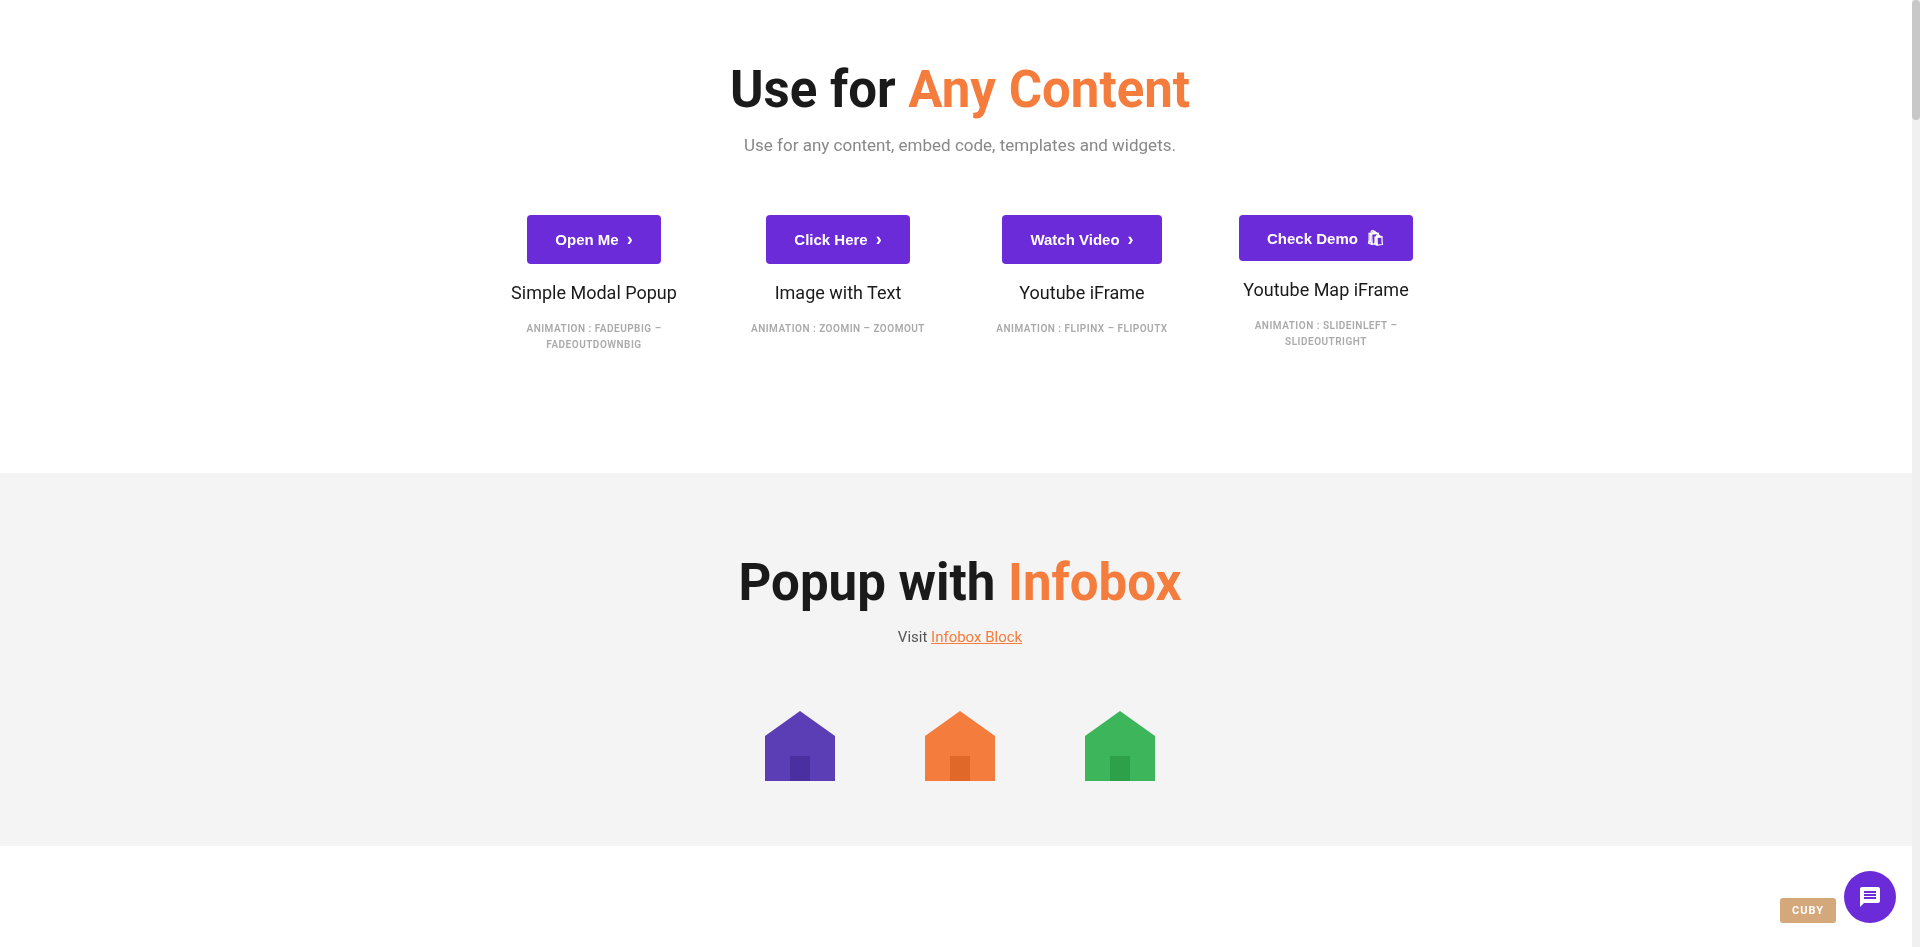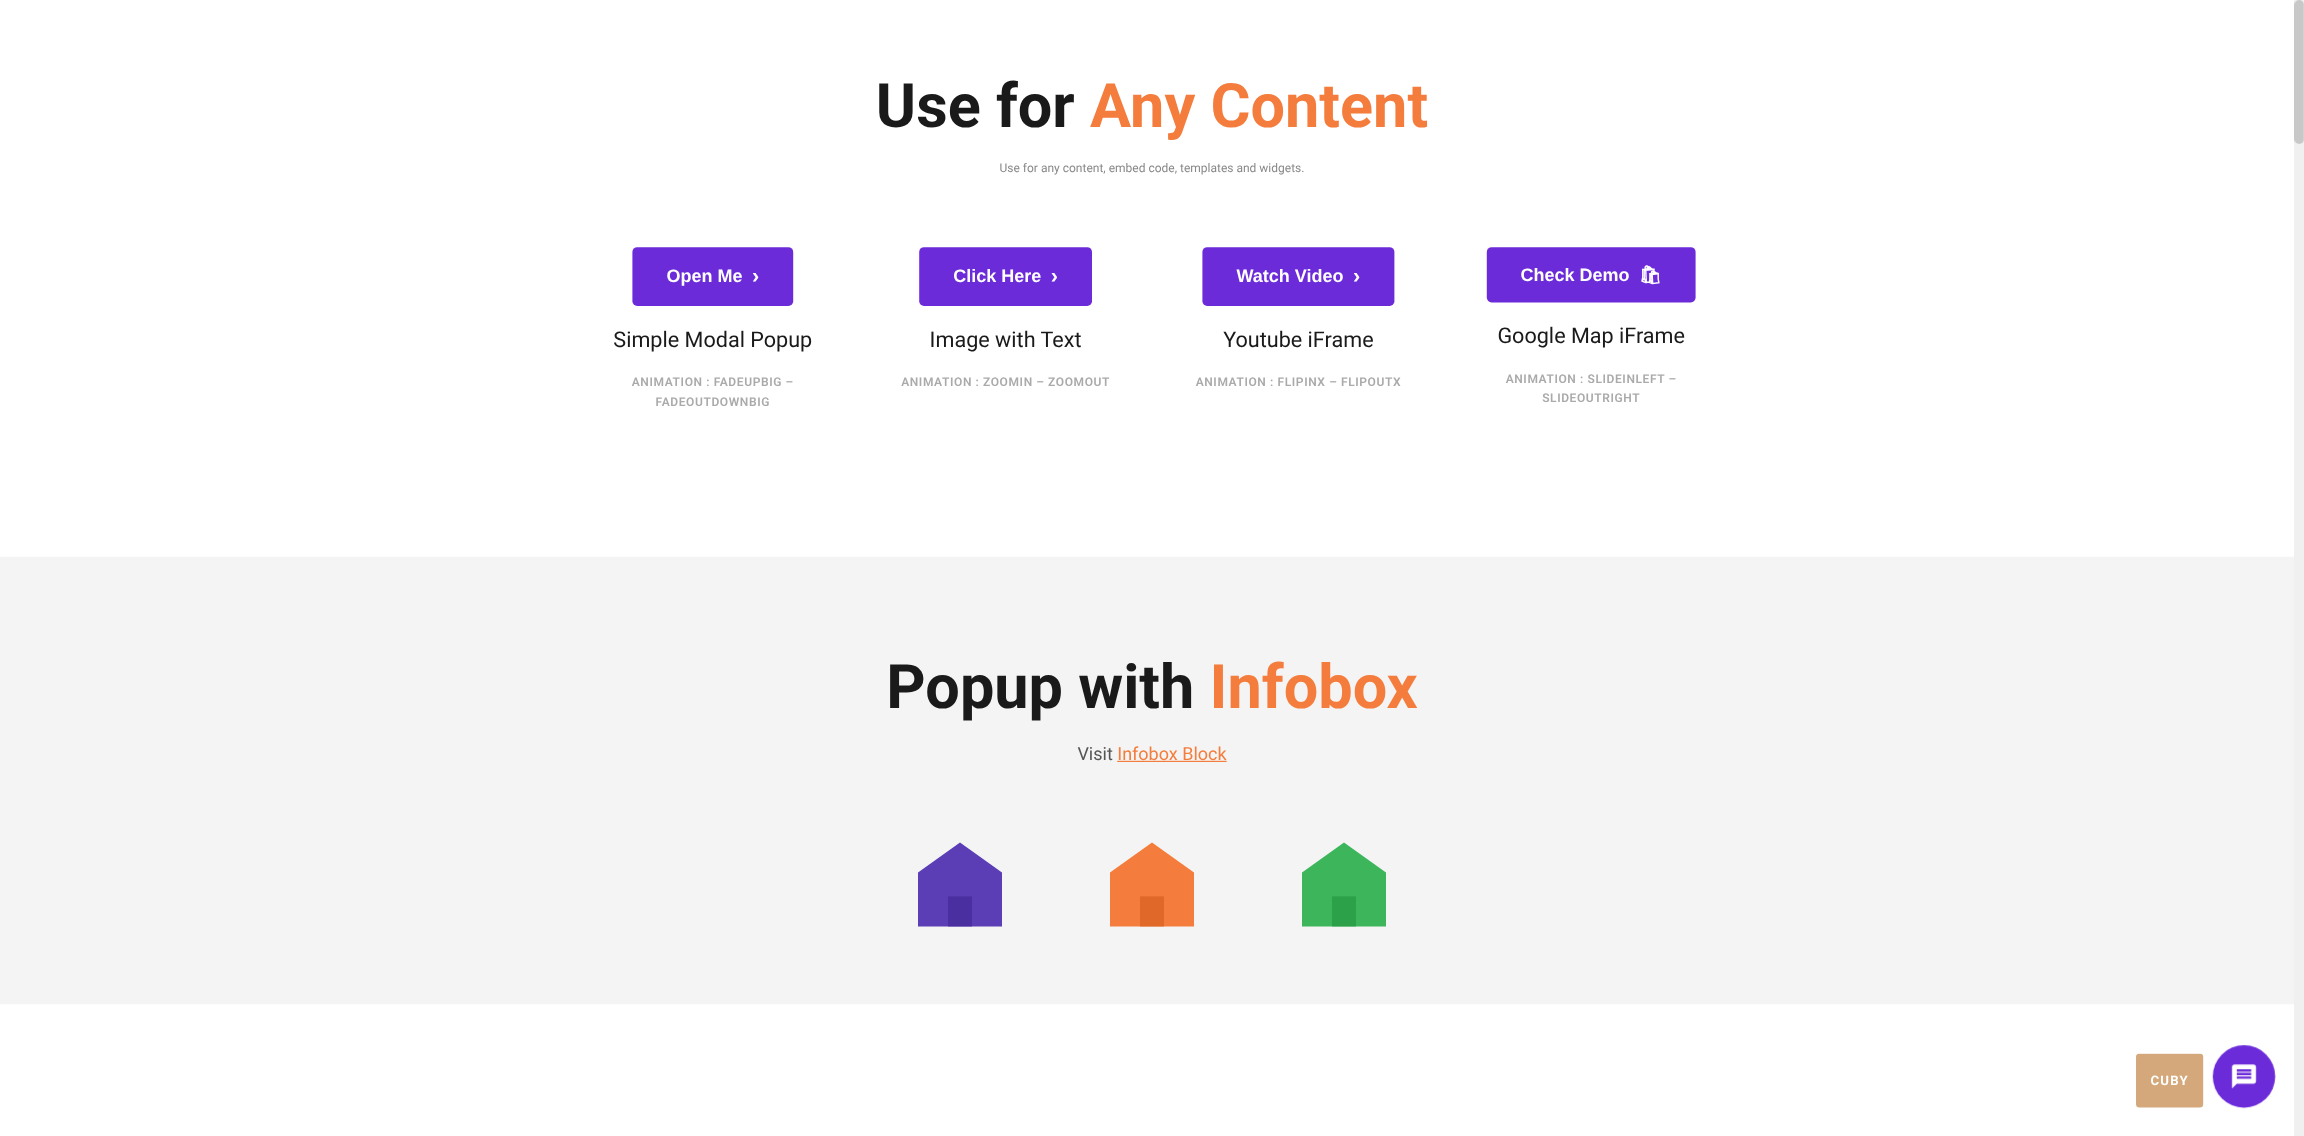--- a/index.html
+++ b/index.html
@@ -34,21 +34,21 @@
       font-weight: 700;
       color: #1a1a1a;
       margin-bottom: 16px;
     }
 
     .section-title .highlight {
       color: #f47c3c;
     }
 
     .section-subtitle {
-      font-size: 10px;
+      font-size: 17px;
       color: #888;
       margin-bottom: 60px;
     }
 
     .cards-grid {
       display: flex;
       justify-content: center;
       gap: 24px;
       flex-wrap: wrap;
       max-width: 1200px;
@@ -164,21 +164,21 @@
 
     
     .cuby-badge {
       position: fixed;
       bottom: 24px;
       right: 84px;
       background: #d4a87a;
       color: #ffffff;
       font-size: 11px;
       font-weight: 700;
-      padding: 16px 12px;
+      padding: 6px 12px;
       border-radius: 3px;
       letter-spacing: 1px;
       cursor: pointer;
       z-index: 9999;
     }
 
     
     .scrollbar-track {
       position: fixed;
       right: 0;
@@ -254,21 +254,21 @@
       <div class="card-animation">
         <span>ANIMATION : FLIPINX – FLIPOUTX</span>
       </div>
     </div>
 
     <div class="card">
       <button class="btn-purple">
         <span>Check Demo</span>
         <span class="bag-icon"></span>
       </button>
-      <div class="card-title">Google Map iFrame</div>
+      <div class="card-title">Youtube Map iFrame</div>
       <div class="card-animation">
         <span>ANIMATION : SLIDEINLEFT – SLIDEOUTRIGHT</span>
       </div>
     </div>
 
   </div>
 </section>
 
 <section class="section-gray">
   <h2 class="section-title">

